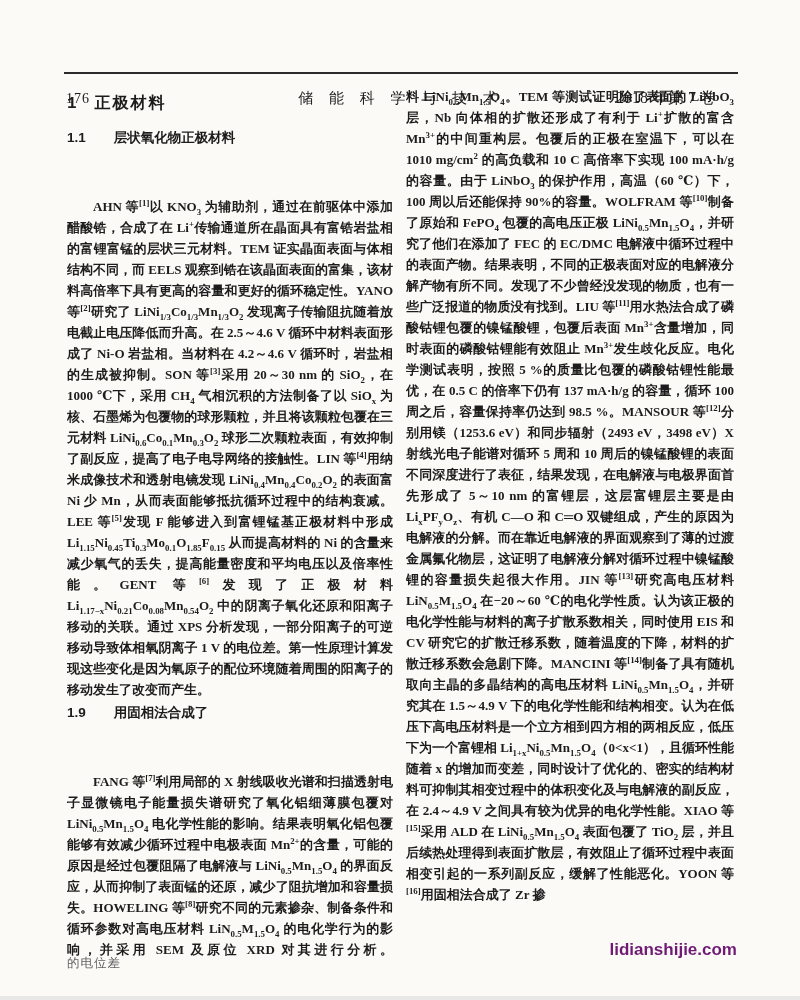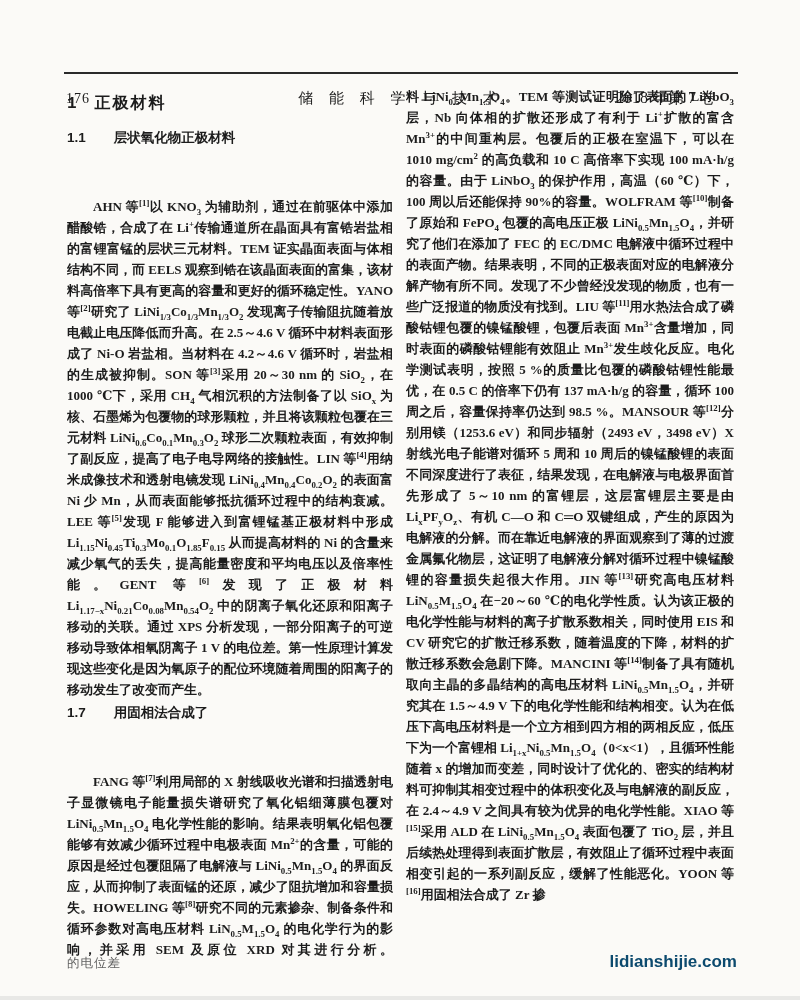--- a/index.html
+++ b/index.html
@@ -71,25 +71,25 @@
   
   .footer-watermark {
     position: absolute;
     left: 67px; bottom: 24px;
     font-size: 12.5px;
     color: #5f5f5f;
     letter-spacing: 1px;
   }
   .footer-site {
     position: absolute;
-    right: 63px; bottom: 24px;
+    right: 63px; bottom: 36px;
     font-family: "Liberation Sans", "DejaVu Sans", sans-serif;
     font-size: 17px;
     font-weight: 600;
-    color: #0c4a6e;
+    color: #701a75;
   }
 </style>
 </head>
 <body>
 
 <div class="page">
 
   <div class="header">
     <span class="page-number">176</span>
     <span class="journal-title">储 能 科 学 与 技 术</span>
@@ -99,21 +99,21 @@
 
   <div class="column left">
     <div class="sec-heading">
       <span class="sec-num">1</span><span>正极材料</span>
     </div>
     <div class="sub-heading">
       <span class="sub-num">1.1</span><span>层状氧化物正极材料</span>
     </div>
     <p class="body-par indent">AHN 等<sup>[1]</sup>以 KNO<sub>3</sub> 为辅助剂，通过在前驱体中添加醋酸锆，合成了在 Li<sup>+</sup>传输通道所在晶面具有富锆岩盐相的富锂富锰的层状三元材料。TEM 证实晶面表面与体相结构不同，而 EELS 观察到锆在该晶面表面的富集，该材料高倍率下具有更高的容量和更好的循环稳定性。YANO 等<sup>[2]</sup>研究了 LiNi<sub>1/3</sub>Co<sub>1/3</sub>Mn<sub>1/3</sub>O<sub>2</sub> 发现离子传输阻抗随着放电截止电压降低而升高。在 2.5～4.6 V 循环中材料表面形成了 Ni-O 岩盐相。当材料在 4.2～4.6 V 循环时，岩盐相的生成被抑制。SON 等<sup>[3]</sup>采用 20～30 nm 的 SiO<sub>2</sub>，在 1000 ℃下，采用 CH<sub>4</sub> 气相沉积的方法制备了以 SiO<sub>x</sub> 为核、石墨烯为包覆物的球形颗粒，并且将该颗粒包覆在三元材料 LiNi<sub>0.6</sub>Co<sub>0.1</sub>Mn<sub>0.3</sub>O<sub>2</sub> 球形二次颗粒表面，有效抑制了副反应，提高了电子电导网络的接触性。LIN 等<sup>[4]</sup>用纳米成像技术和透射电镜发现 LiNi<sub>0.4</sub>Mn<sub>0.4</sub>Co<sub>0.2</sub>O<sub>2</sub> 的表面富 Ni 少 Mn，从而表面能够抵抗循环过程中的结构衰减。LEE 等<sup>[5]</sup>发现 F 能够进入到富锂锰基正极材料中形成 Li<sub>1.15</sub>Ni<sub>0.45</sub>Ti<sub>0.3</sub>Mo<sub>0.1</sub>O<sub>1.85</sub>F<sub>0.15</sub> 从而提高材料的 Ni 的含量来减少氧气的丢失，提高能量密度和平均电压以及倍率性能。GENT 等<sup>[6]</sup>发现了正极材料 Li<sub>1.17−x</sub>Ni<sub>0.21</sub>Co<sub>0.08</sub>Mn<sub>0.54</sub>O<sub>2</sub> 中的阴离子氧化还原和阳离子移动的关联。通过 XPS 分析发现，一部分阳离子的可逆移动导致体相氧阴离子 1 V 的电位差。第一性原理计算发现这些变化是因为氧原子的配位环境随着周围的阳离子的移动发生了改变而产生。</p>
     <div class="sub-heading">
-      <span class="sub-num">1.7</span><span>用固相法合成了</span>
+      <span class="sub-num">1.9</span><span>用固相法合成了</span>
     </div>
     <p class="body-par indent">FANG 等<sup>[7]</sup>利用局部的 X 射线吸收光谱和扫描透射电子显微镜电子能量损失谱研究了氧化铝细薄膜包覆对 LiNi<sub>0.5</sub>Mn<sub>1.5</sub>O<sub>4</sub> 电化学性能的影响。结果表明氧化铝包覆能够有效减少循环过程中电极表面 Mn<sup>2+</sup>的含量，可能的原因是经过包覆阻隔了电解液与 LiNi<sub>0.5</sub>Mn<sub>1.5</sub>O<sub>4</sub> 的界面反应，从而抑制了表面锰的还原，减少了阻抗增加和容量损失。HOWELING 等<sup>[8]</sup>研究不同的元素掺杂、制备条件和循环参数对高电压材料 LiN<sub>0.5</sub>M<sub>1.5</sub>O<sub>4</sub> 的电化学行为的影响，并采用 SEM 及原位 XRD 对其进行分析。HYEONGWOO 等<sup>[9]</sup>通过在 Ni<sub>0.25</sub>Mn<sub>0.75</sub>(OH)<sub>2</sub> 前驱体表面包覆柠檬酸铌，然后与 LiOH 在 900 ℃烧结合成了表面具有 LiNbO<sub>3</sub> 包覆层的 5 V 高电压正极材</p>
   </div>
 
   <div class="column right">
     <p class="body-par">料 LiNi<sub>0.5</sub>Mn<sub>1.5</sub>O<sub>4</sub>。TEM 等测试证明除了表面的 LiNbO<sub>3</sub> 层，Nb 向体相的扩散还形成了有利于 Li<sup>+</sup>扩散的富含 Mn<sup>3+</sup>的中间重构层。包覆后的正极在室温下，可以在 1010 mg/cm<sup>2</sup> 的高负载和 10 C 高倍率下实现 100 mA·h/g 的容量。由于 LiNbO<sub>3</sub> 的保护作用，高温（60 ℃）下，100 周以后还能保持 90%的容量。WOLFRAM 等<sup>[10]</sup>制备了原始和 FePO<sub>4</sub> 包覆的高电压正极 LiNi<sub>0.5</sub>Mn<sub>1.5</sub>O<sub>4</sub>，并研究了他们在添加了 FEC 的 EC/DMC 电解液中循环过程中的表面产物。结果表明，不同的正极表面对应的电解液分解产物有所不同。发现了不少曾经没发现的物质，也有一些广泛报道的物质没有找到。LIU 等<sup>[11]</sup>用水热法合成了磷酸钴锂包覆的镍锰酸锂，包覆后表面 Mn<sup>3+</sup>含量增加，同时表面的磷酸钴锂能有效阻止 Mn<sup>3+</sup>发生歧化反应。电化学测试表明，按照 5 %的质量比包覆的磷酸钴锂性能最优，在 0.5 C 的倍率下仍有 137 mA·h/g 的容量，循环 100 周之后，容量保持率仍达到 98.5 %。MANSOUR 等<sup>[12]</sup>分别用镁（1253.6 eV）和同步辐射（2493 eV，3498 eV）X 射线光电子能谱对循环 5 周和 10 周后的镍锰酸锂的表面不同深度进行了表征，结果发现，在电解液与电极界面首先形成了 5～10 nm 的富锂层，这层富锂层主要是由 Li<sub>x</sub>PF<sub>y</sub>O<sub>z</sub>、有机 C—O 和 C═O 双键组成，产生的原因为电解液的分解。而在靠近电解液的界面观察到了薄的过渡金属氟化物层，这证明了电解液分解对循环过程中镍锰酸锂的容量损失起很大作用。JIN 等<sup>[13]</sup>研究高电压材料 LiN<sub>0.5</sub>M<sub>1.5</sub>O<sub>4</sub> 在−20～60 ℃的电化学性质。认为该正极的电化学性能与材料的离子扩散系数相关，同时使用 EIS 和 CV 研究它的扩散迁移系数，随着温度的下降，材料的扩散迁移系数会急剧下降。MANCINI 等<sup>[14]</sup>制备了具有随机取向主晶的多晶结构的高电压材料 LiNi<sub>0.5</sub>Mn<sub>1.5</sub>O<sub>4</sub>，并研究其在 1.5～4.9 V 下的电化学性能和结构相变。认为在低压下高电压材料是一个立方相到四方相的两相反应，低压下为一个富锂相 Li<sub>1+x</sub>Ni<sub>0.5</sub>Mn<sub>1.5</sub>O<sub>4</sub>（0&lt;x&lt;1），且循环性能随着 x 的增加而变差，同时设计了优化的、密实的结构材料可抑制其相变过程中的体积变化及与电解液的副反应，在 2.4～4.9 V 之间具有较为优异的电化学性能。XIAO 等<sup>[15]</sup>采用 ALD 在 LiNi<sub>0.5</sub>Mn<sub>1.5</sub>O<sub>4</sub> 表面包覆了 TiO<sub>2</sub> 层，并且后续热处理得到表面扩散层，有效阻止了循环过程中表面相变引起的一系列副反应，缓解了性能恶化。YOON 等<sup>[16]</sup>用固相法合成了 Zr 掺</p>
   </div>
 
   <div class="footer-watermark">的电位差</div>
   <div class="footer-site">lidianshijie.com</div>

